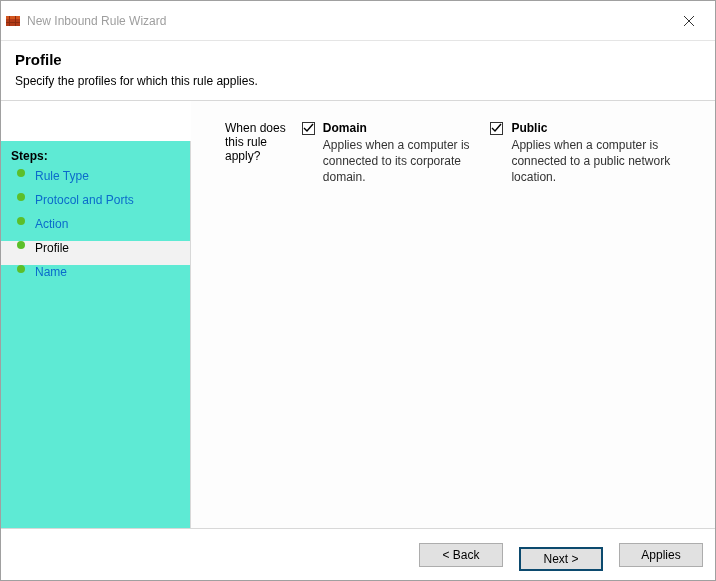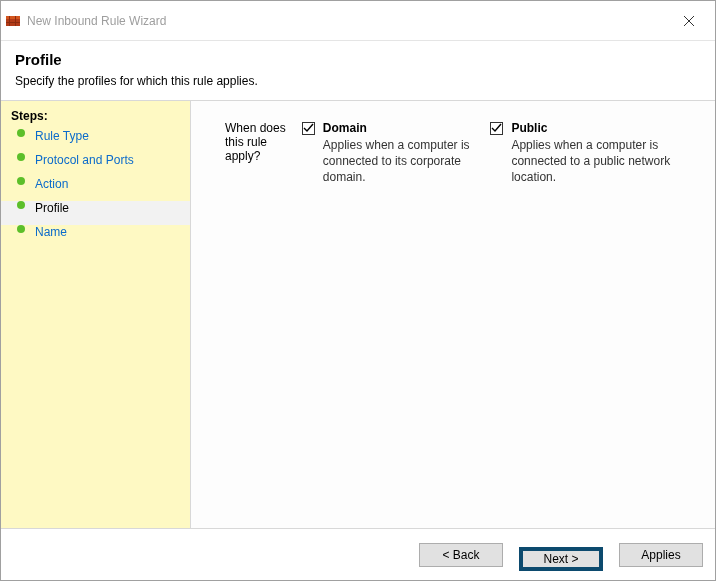--- a/index.html
+++ b/index.html
@@ -62,21 +62,22 @@
   }
   .body {
     flex: 1;
     display: flex;
     min-height: 0;
   }
   .sidebar {
     width: 190px;
     border-right: 1px solid #d8d8d8;
     padding-top: 4px;
-    background: #fef9c3;
+    background: #5eead4;
+    margin-top: 40px;
   }
   .steps-label {
     font-weight: bold;
     padding: 4px 10px 6px 10px;
     font-size: 12px;
   }
   .step {
     display: flex;
     align-items: flex-start;
     height: 24px;
@@ -158,21 +159,21 @@
     min-width: 84px;
     height: 24px;
     background: #e1e1e1;
     border: 1px solid #adadad;
     font-size: 12px;
     cursor: pointer;
     font-family: inherit;
     padding: 0 10px;
   }
   .btn.default {
-    border: 4px solid #0c4a6e;
+    border: 2px solid #0c4a6e;
     background: #e1e1e1;
     margin-top: 8px;
   }
 </style>
 </head>
 <body>
 
 <div class="window">
 
   <div class="titlebar">

